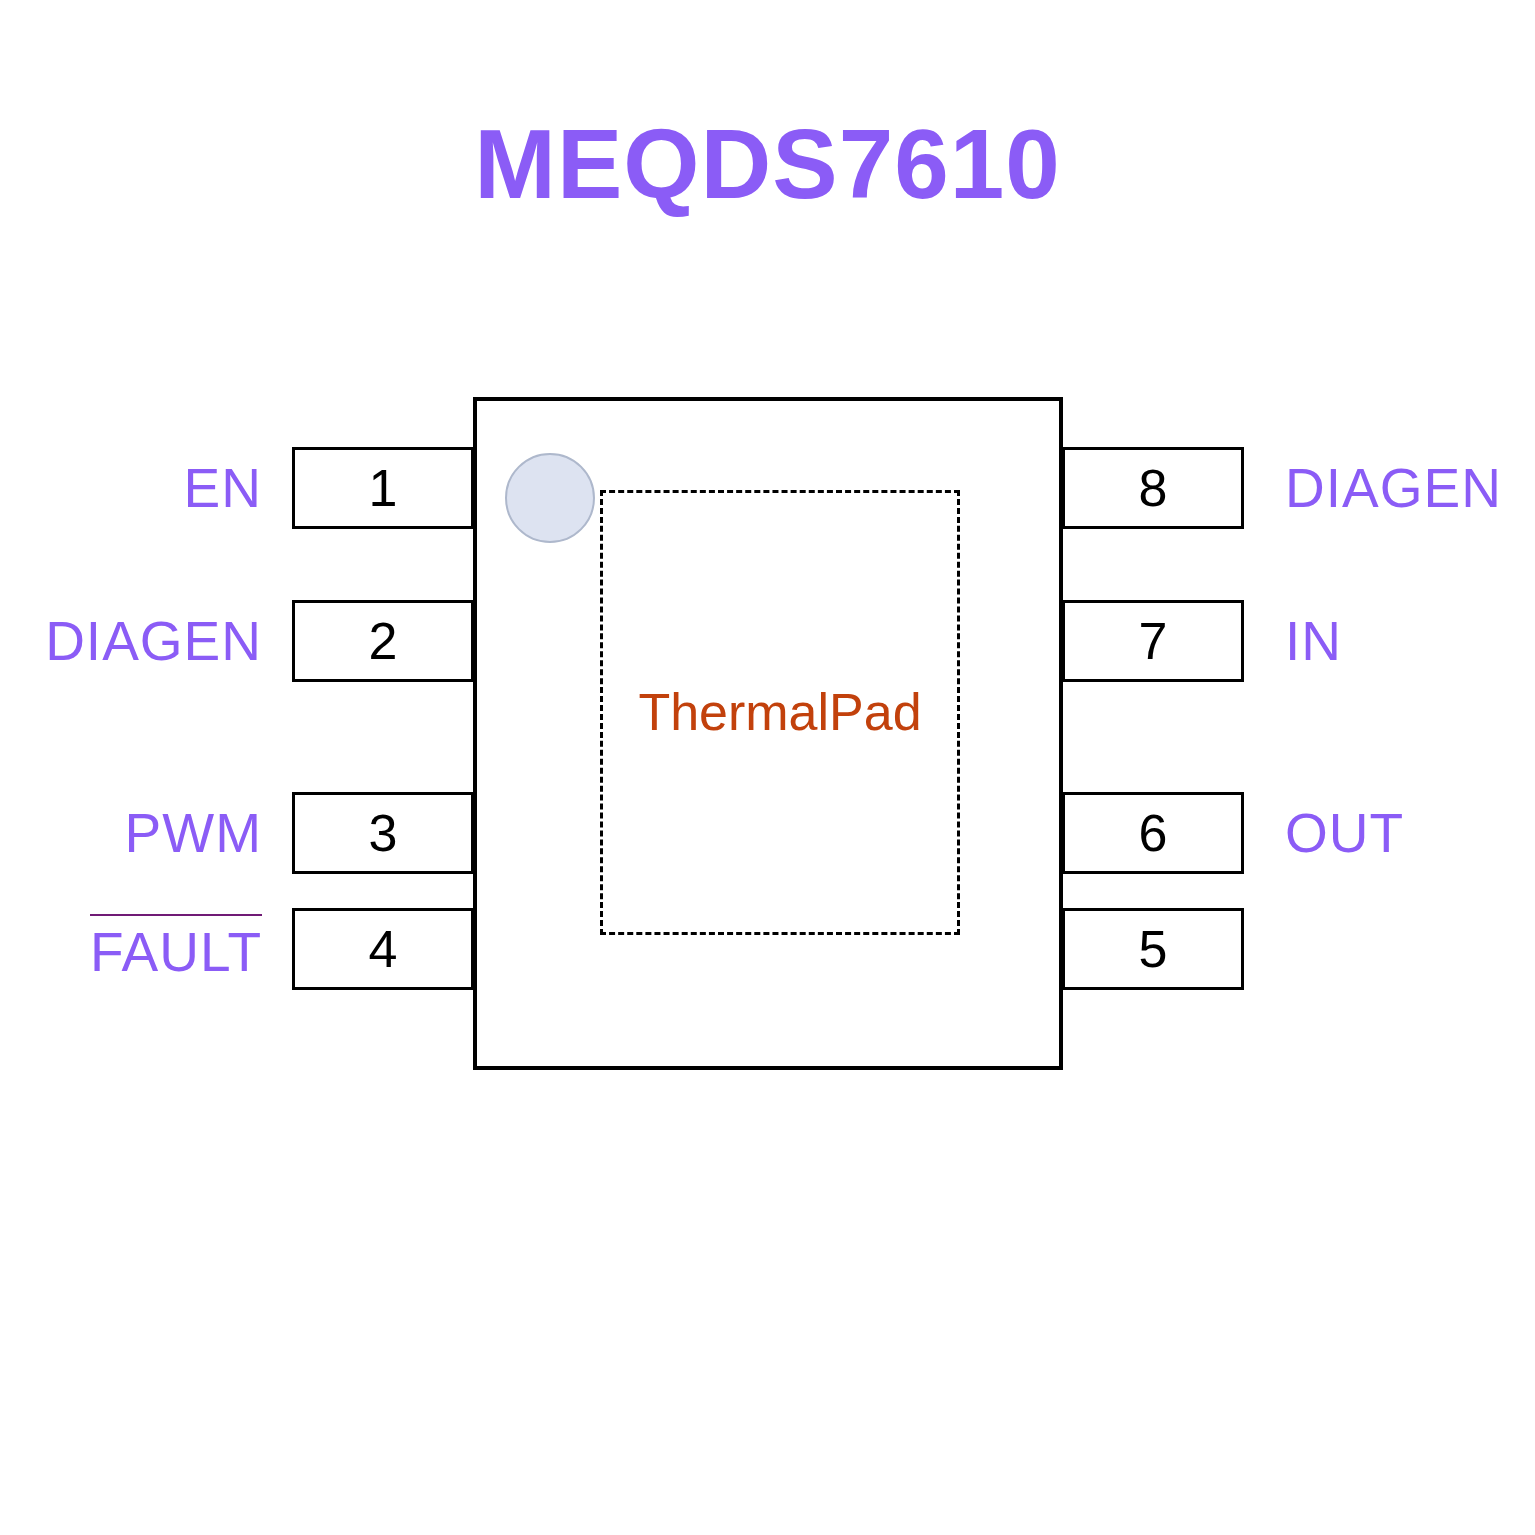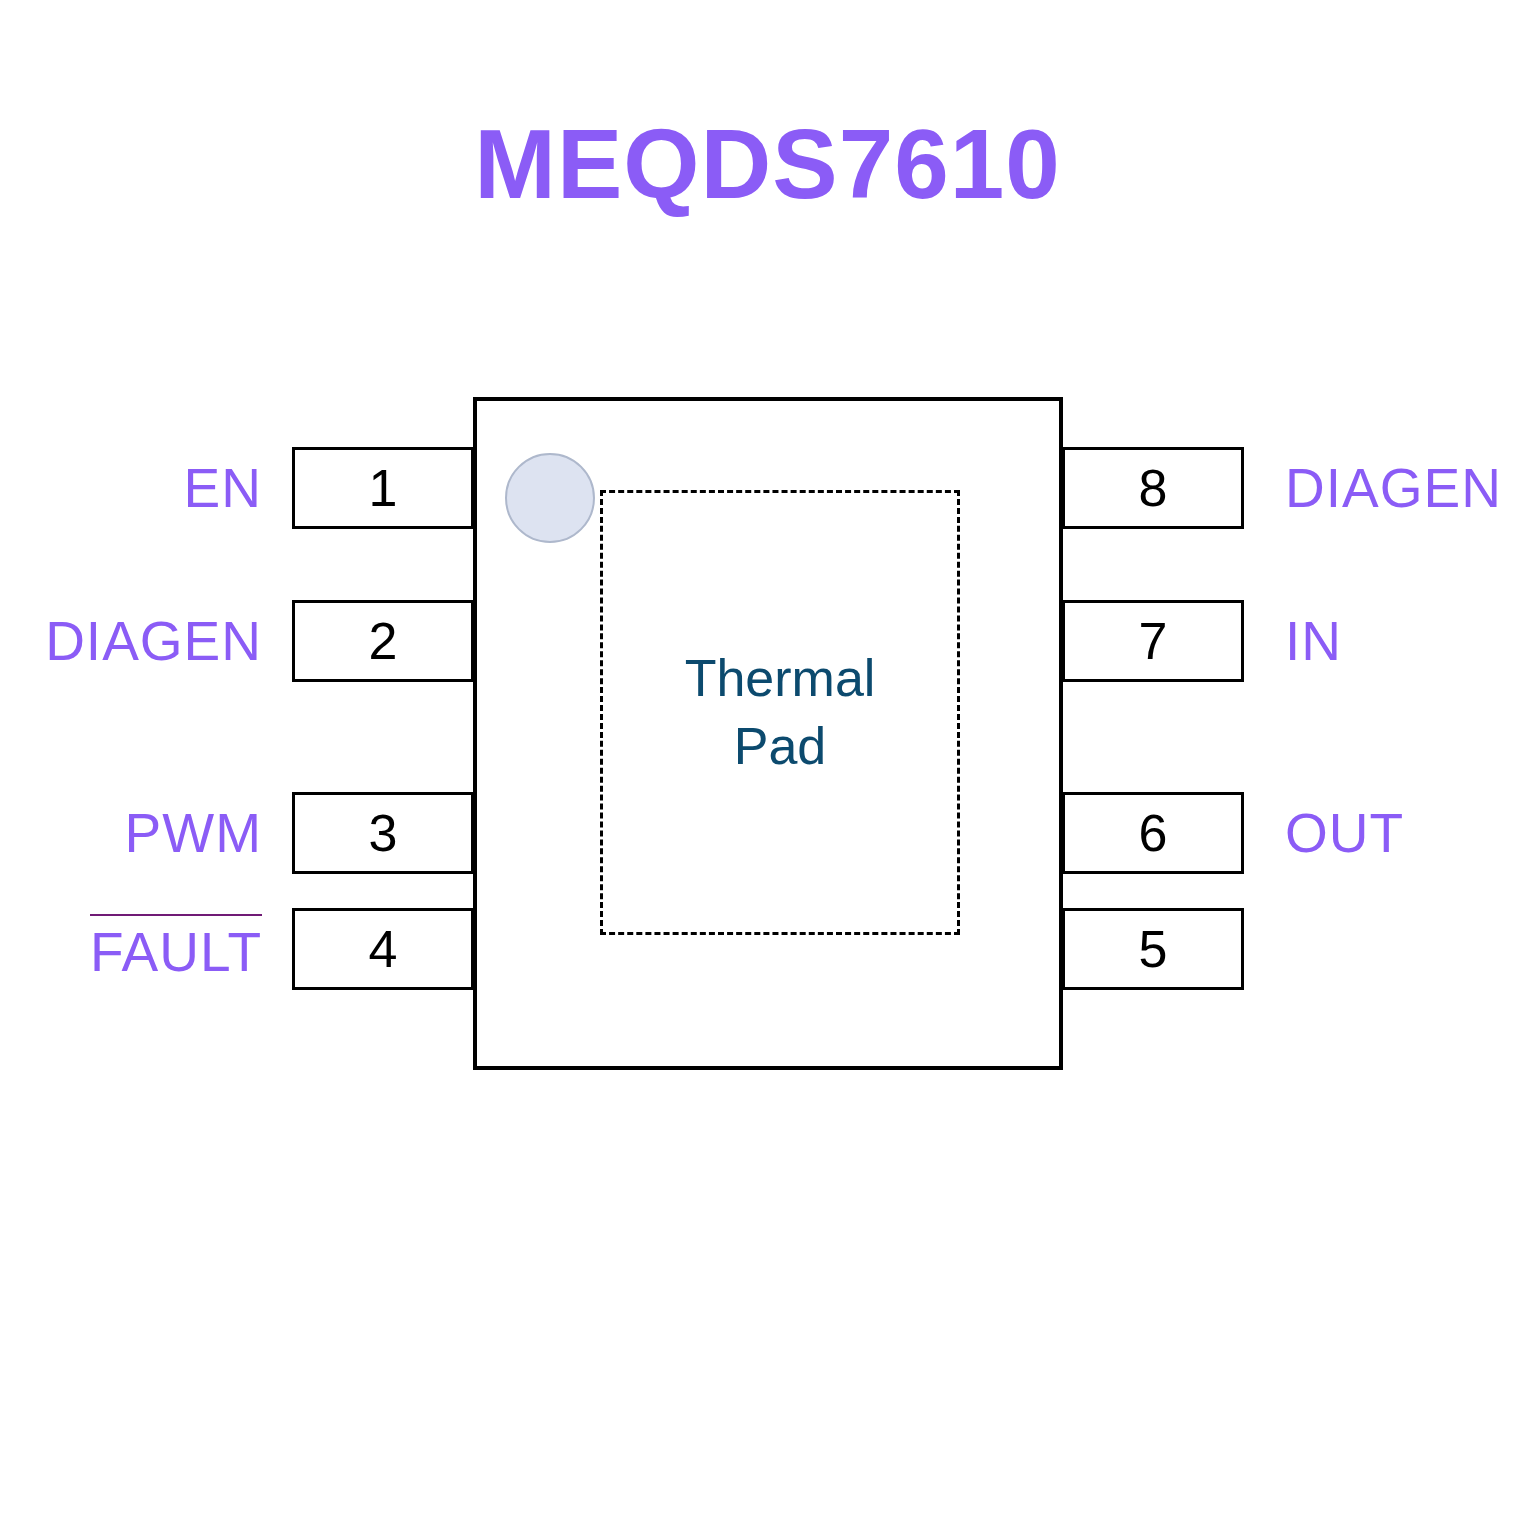--- a/index.html
+++ b/index.html
@@ -18,22 +18,22 @@
     border:4px solid #000; background:#ffffff; box-sizing:border-box;
   }
   .pin-marker {
     position:absolute; left:505px; top:453px; width:90px; height:90px;
     border-radius:50%; background:#dde3f1; border:2px solid #aeb8cc;
     box-sizing:border-box;
   }
   .thermal-pad {
     position:absolute; left:600px; top:490px; width:360px; height:445px;
     border:3px dashed #000; box-sizing:border-box;
-    display:flex; flex-direction:column; align-items:center; justify-content:center;
-    font-size:52px; line-height:1.3; color:#0c4a6e; background:transparent;
+    display:flex; align-items:center; justify-content:center;
+    font-size:52px; line-height:1.3; color:#c2410c; background:transparent;
   }
   .pin-box {
     position:absolute; width:182px; height:82px;
     border:3px solid #000; box-sizing:border-box; background:#ffffff;
     display:flex; align-items:center; justify-content:center;
     font-size:52px;
   }
   .pin-box.side-left  { left:292px; }
   .pin-box.side-right { left:1062px; }
   .pin-label {

